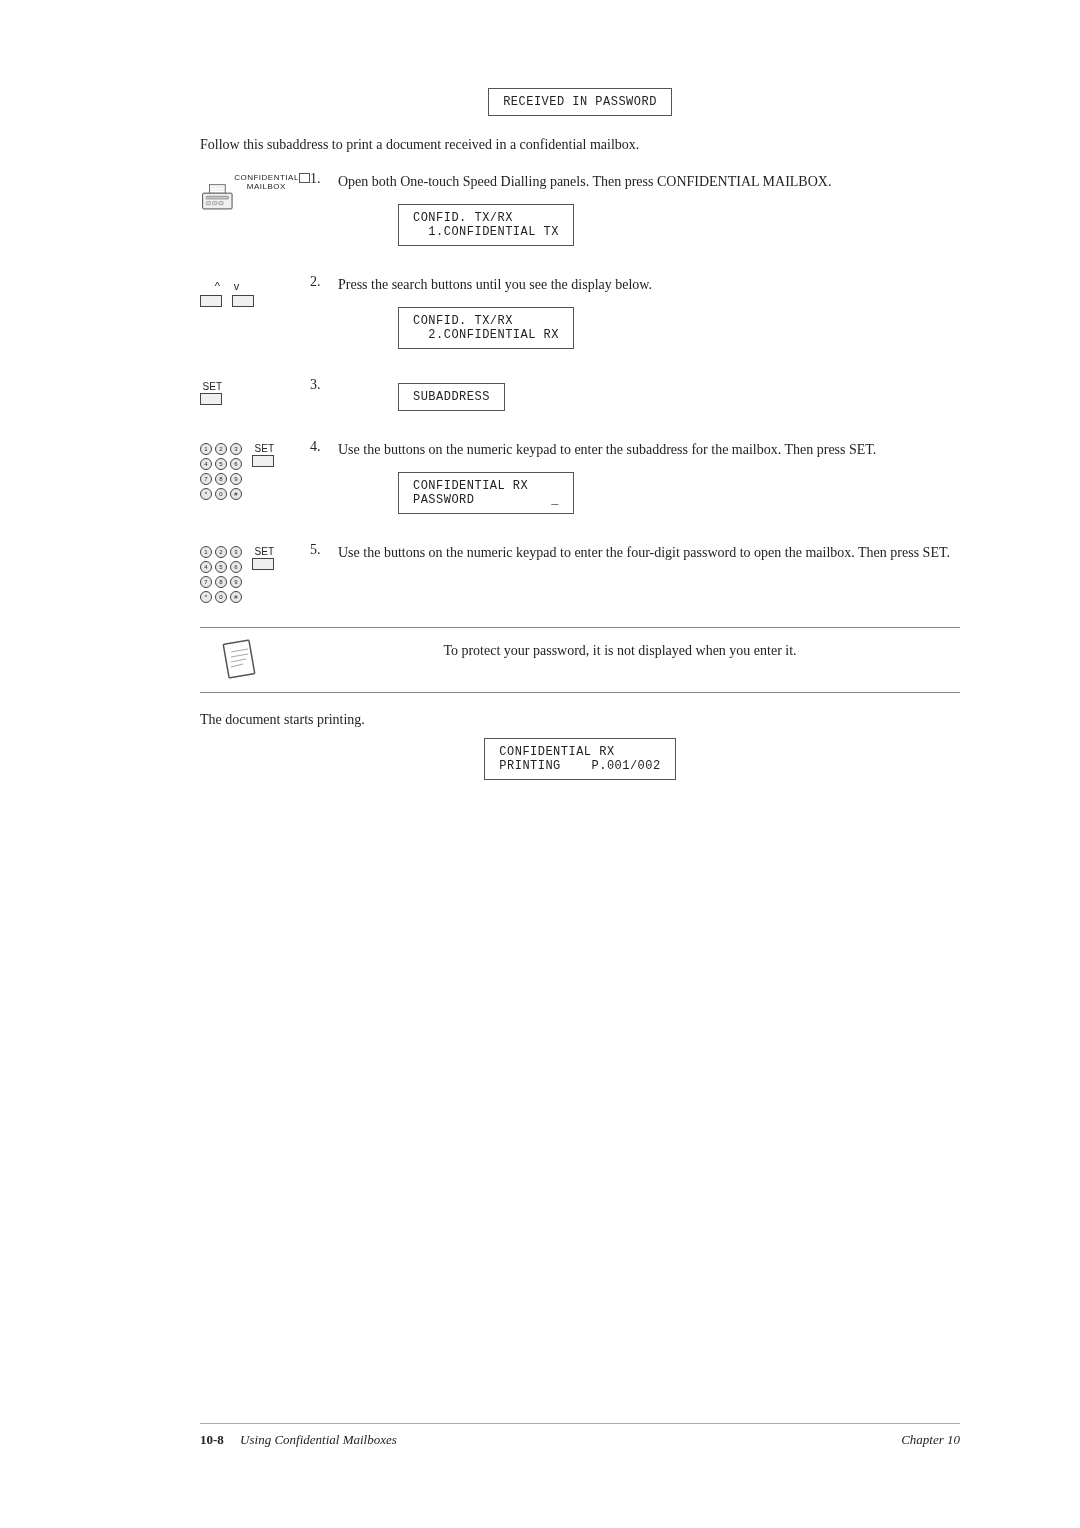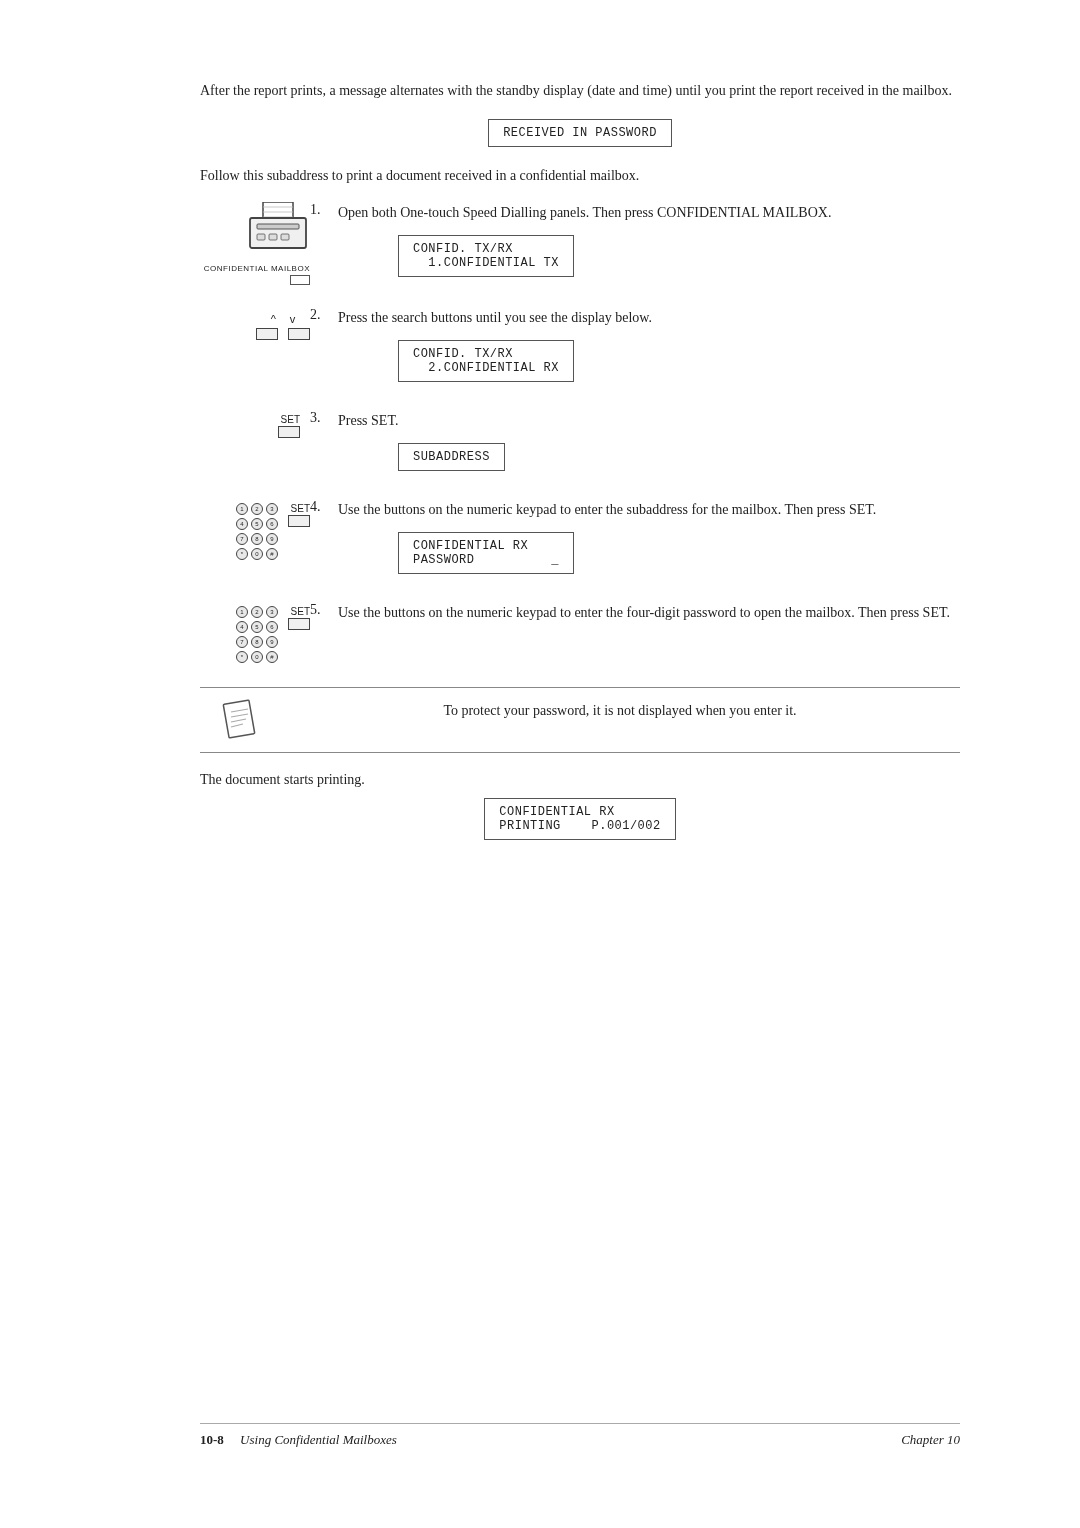--- a/index.html
+++ b/index.html
@@ -52,22 +52,22 @@
     }
     .step-row {
       display: flex;
       margin-bottom: 22px;
       align-items: flex-start;
     }
     .step-icon {
       width: 110px;
       min-width: 110px;
       display: flex;
-      flex-direction: column;
-      align-items: flex-end;
+      flex-direction: row;
+      align-items: flex-start;
       padding-top: 0px;
       position: relative;
     }
     .step-text {
       flex: 1;
     }
     .step-text p {
       line-height: 1.5;
       margin-bottom: 6px;
     }
@@ -207,21 +207,20 @@
     .fax-svg {
       margin-bottom: 2px;
     }
   </style>
 </head>
 <body>
 
 <div class="page">
   <div class="main-content">
 
-    <p class="intro">After the report prints, a message alternates with the standby display (date and time) until you print the report received in the mailbox.</p>
 
     <div class="display-box-center">
       <div class="display-box">RECEIVED  IN PASSWORD</div>
     </div>
 
     <p class="follow">Follow this subaddress to print a document received in a confidential mailbox.</p>
 
     <div class="steps-area">
 
       <div class="step-row">
@@ -291,21 +290,20 @@
         <div class="step-icon">
           <div class="set-area" style="margin-top:4px;">
             <div class="set-label">SET</div>
             <div class="set-btn"></div>
           </div>
         </div>
         <div class="step-text">
           <div class="step-inline">
             <span class="step-num-col">3.</span>
             <div class="step-body-col">
-              <p>Press SET.</p>
               <div class="display-box">
                 <div>SUBADDRESS</div>
               </div>
             </div>
           </div>
         </div>
       </div>
 
       <div class="step-row">
         <div class="step-icon">

